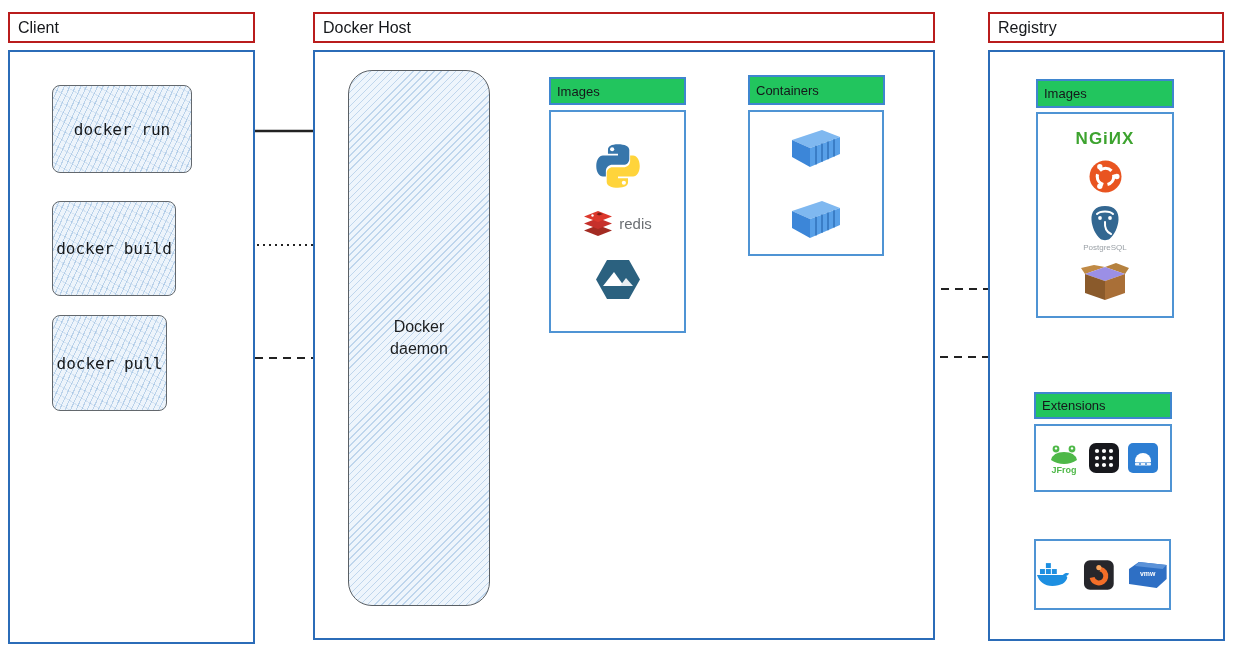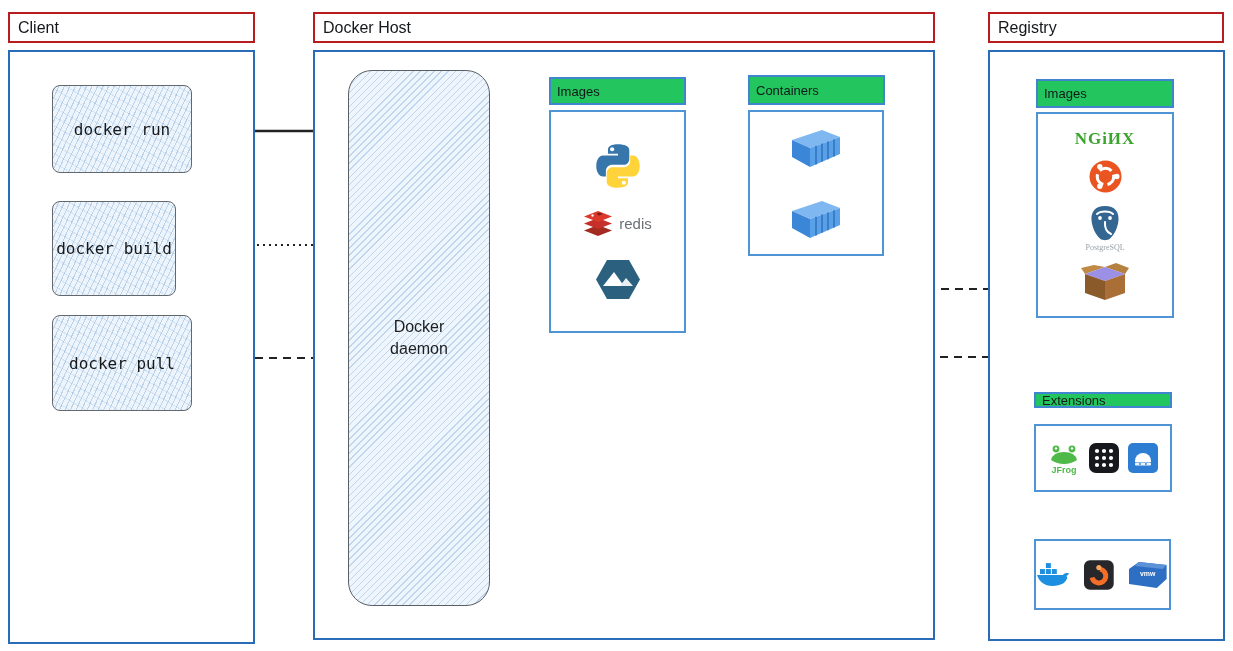--- a/index.html
+++ b/index.html
@@ -61,21 +61,21 @@
     <span>Client</span>
   </div>
   <div class="abs body-box" style="left:8px; top:50px; width:247px; height:594px;"></div>
 
   <div class="abs cmd-box" style="left:52px; top:85px; width:140px; height:88px;">
     <span>docker run</span>
   </div>
   <div class="abs cmd-box" style="left:52px; top:201px; width:124px; height:95px;">
     <span>docker build</span>
   </div>
-  <div class="abs cmd-box" style="left:52px; top:315px; width:140px; height:96px;">
+  <div class="abs cmd-box" style="left:52px; top:315px; width:115px; height:96px;">
     <span>docker pull</span>
   </div>
 
   <div class="abs title-box" style="left:313px; top:12px; width:622px; height:31px;">
     <span>Docker Host</span>
   </div>
   <div class="abs body-box" style="left:313px; top:50px; width:622px; height:590px;"></div>
 
   <div class="abs daemon-box" style="left:348px; top:70px; width:142px; height:536px;">
     <span style="width:92px;">Docker daemon</span>
@@ -140,21 +140,21 @@
   </div>
 
   <div class="abs title-box" style="left:988px; top:12px; width:236px; height:31px;">
     <span>Registry</span>
   </div>
   <div class="abs body-box" style="left:988px; top:50px; width:237px; height:591px;"></div>
 
   <div class="abs sub-title" style="left:1036px; top:79px; width:138px; height:29px;">
     <span>Images</span>
   </div>
-  <div class="abs sub-body icon-col" style="left:1036px; top:112px; width:138px; height:206px; padding:10px 0;font-family:Liberation Serif, serif;">
+  <div class="abs sub-body icon-col" style="left:1036px; top:112px; width:138px; height:206px; padding:10px 0;">
     <span class="nginx-mark">NGiИX</span>
     <svg width="33" height="33" viewBox="0 0 32 32">
       <circle cx="16" cy="16" r="15.5" fill="#e95420"></circle>
       <circle cx="16" cy="16" r="8" fill="none" stroke="#fff" stroke-width="3" stroke-dasharray="12.5 4.2" stroke-dashoffset="2"></circle>
       <circle cx="27" cy="16" r="2.6" fill="#fff"></circle>
       <circle cx="10.5" cy="25.5" r="2.6" fill="#fff"></circle>
       <circle cx="10.5" cy="6.5" r="2.6" fill="#fff"></circle>
     </svg>
     <div class="pg-wrap">
       <svg width="38" height="38" viewBox="0 0 38 38">
@@ -168,21 +168,21 @@
     </div>
     <svg width="50" height="38" viewBox="0 0 50 38">
       <polygon points="5,11 1,5 14,2 25,4" fill="#c08a45"></polygon>
       <polygon points="25,4 36,0 49,5 45,11" fill="#b5813f"></polygon>
       <polygon points="25,4 45,11 25,18 5,11" fill="#9b8fe6"></polygon>
       <polygon points="5,11 25,18 25,37 5,30" fill="#8a5a2b"></polygon>
       <polygon points="25,18 45,11 45,30 25,37" fill="#a96f37"></polygon>
     </svg>
   </div>
 
-  <div class="abs sub-title" style="left:1034px; top:392px; width:138px; height:16px;">
+  <div class="abs sub-title" style="left:1034px; top:392px; width:138px; height:27px;">
     <span>Extensions</span>
   </div>
   <div class="abs sub-body icon-row" style="left:1034px; top:424px; width:138px; height:68px;gap:7px;">
     <div class="jfrog-wrap">
       <svg width="34" height="24" viewBox="0 0 34 24">
         <path d="M4 18 q2-8 13-8 t13 8 q-6 4-13 4 t-13-4z" fill="#4eb848"></path>
         <circle cx="9" cy="7" r="3.4" fill="#4eb848"></circle>
         <circle cx="25" cy="7" r="3.4" fill="#4eb848"></circle>
         <circle cx="9" cy="6.4" r="1.2" fill="#fff"></circle>
         <circle cx="25" cy="6.4" r="1.2" fill="#fff"></circle>

